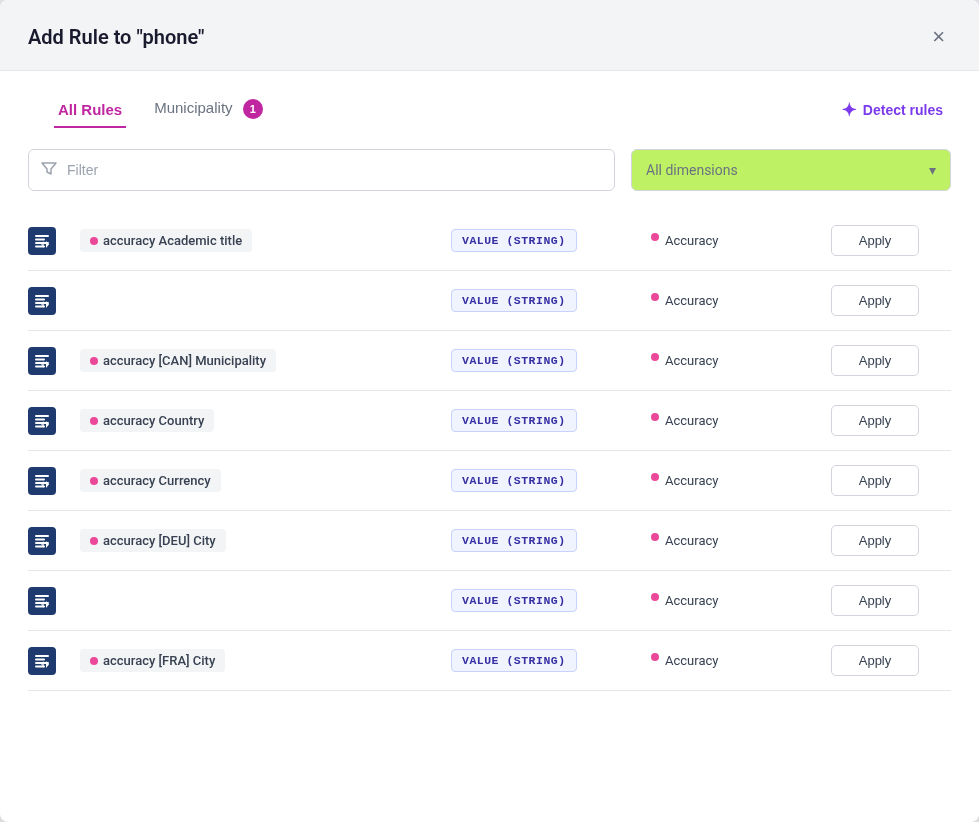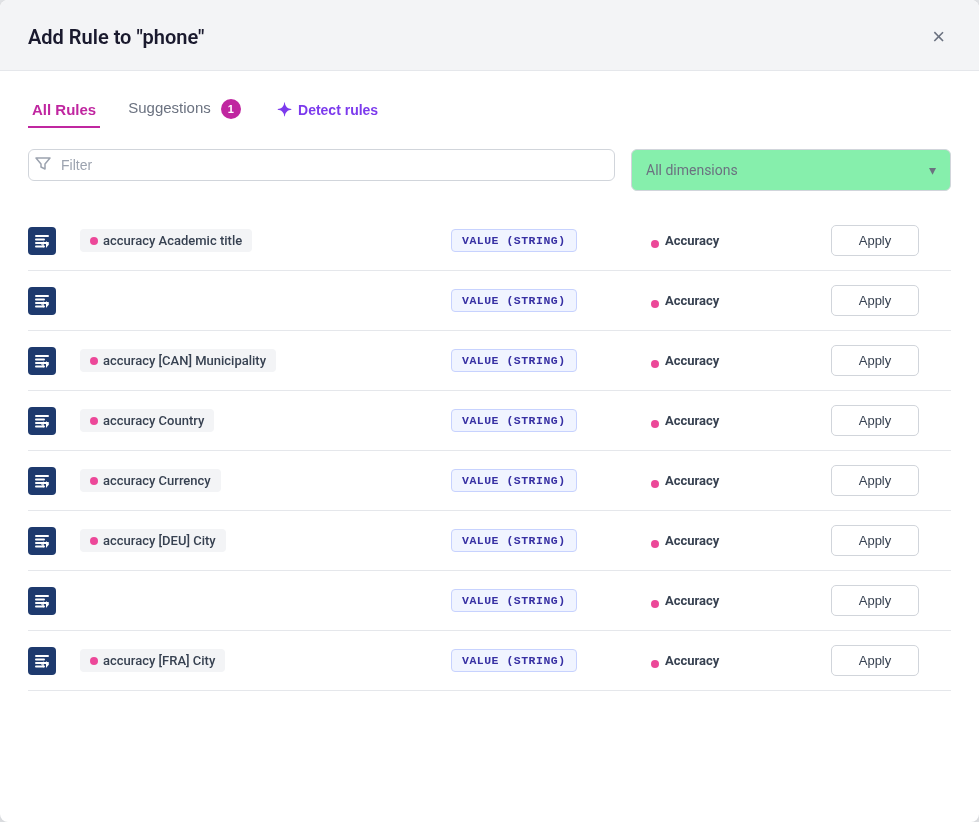--- a/index.html
+++ b/index.html
@@ -47,22 +47,24 @@
     }
     .modal-body {
       flex: 1;
       padding: 0 28px 28px 28px;
       display: flex;
       flex-direction: column;
     }
     .tabs {
       display: flex;
       align-items: center;
+      justify-content: space-between;
       padding: 20px 0 0 0;
       margin-bottom: 20px;
+      margin-left: 26px;
     }
     .tabs-left {
       display: flex;
       align-items: center;
       gap: 0;
     }
     .tab {
       padding: 8px 4px;
       margin-right: 24px;
       font-size: 15px;
@@ -114,23 +116,23 @@
       display: flex;
       gap: 16px;
       margin-bottom: 20px;
     }
     .filter-input-wrap {
       flex: 1;
       display: flex;
       align-items: center;
       border: 1.5px solid #d1d5db;
       border-radius: 6px;
-      padding: 0 6px;
+      padding: 0 12px;
       background: #fff;
-      height: 32px;
+      height: 42px;
     }
     .filter-icon {
       color: #9ca3af;
       margin-right: 10px;
       font-size: 16px;
     }
     .filter-input {
       border: none;
       outline: none;
       flex: 1;
@@ -139,21 +141,21 @@
       background: transparent;
     }
     .filter-input::placeholder { color: #9ca3af; }
     .dimension-select-wrap {
       width: 320px;
       display: flex;
       align-items: center;
       border: 1.5px solid #d1d5db;
       border-radius: 6px;
       padding: 0 14px;
-      background: #86efac;
+      background: #bef264;
       height: 42px;
       cursor: pointer;
       justify-content: space-between;
       gap: 32px;
     }
     .dimension-select-label {
       color: #6b7280;
       font-size: 14px;
     }
     .chevron-icon { color: #6b7280; font-size: 14px; }
@@ -220,25 +222,24 @@
       border-radius: 4px;
       padding: 4px 10px;
       font-size: 11.5px;
       font-family: 'Courier New', monospace;
       color: #3730a3;
       letter-spacing: 0.5px;
       font-weight: 600;
     }
     .dimension-cell {
       display: flex;
-      align-items: flex-end;
+      align-items: flex-start;
       gap: 6px;
       font-size: 13px;
       color: #374151;
-      font-weight: bold;
     }
     .dim-dot {
       width: 8px;
       height: 8px;
       border-radius: 50%;
       background: #ec4899;
       flex-shrink: 0;
     }
     .apply-btn {
       border: 1.5px solid #d1d5db;
@@ -262,21 +263,21 @@
     <span class="modal-title">Add Rule to "phone"</span>
     <button class="close-btn">×</button>
   </div>
 
   <div class="modal-body">
 
     <div class="tabs">
       <div class="tabs-left">
         <button class="tab active">All Rules</button>
         <button class="tab">
-          <span>Suggestions</span>
+          <span>Municipality</span>
           <span class="tab-badge">1</span>
         </button>
       </div>
       <button class="detect-rules-btn">
         <span class="detect-icon">✦</span>
         <span>Detect rules</span>
       </button>
     </div>
 
     <div class="filters-row">

